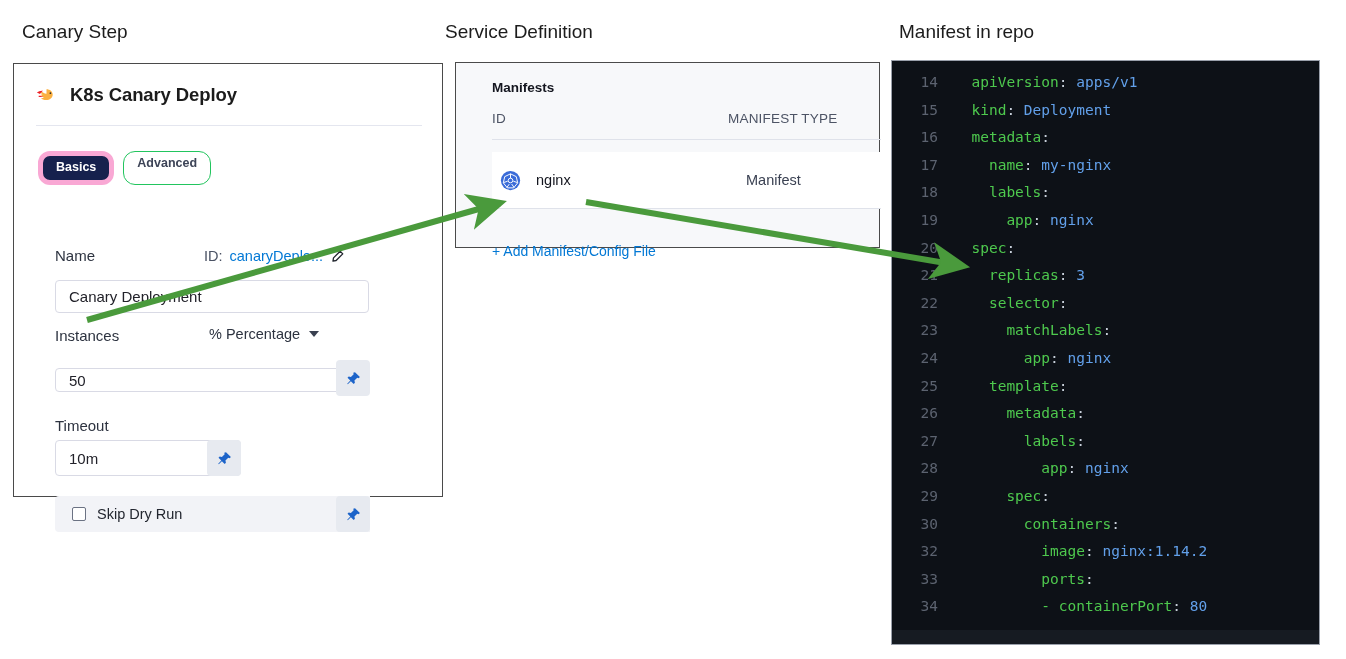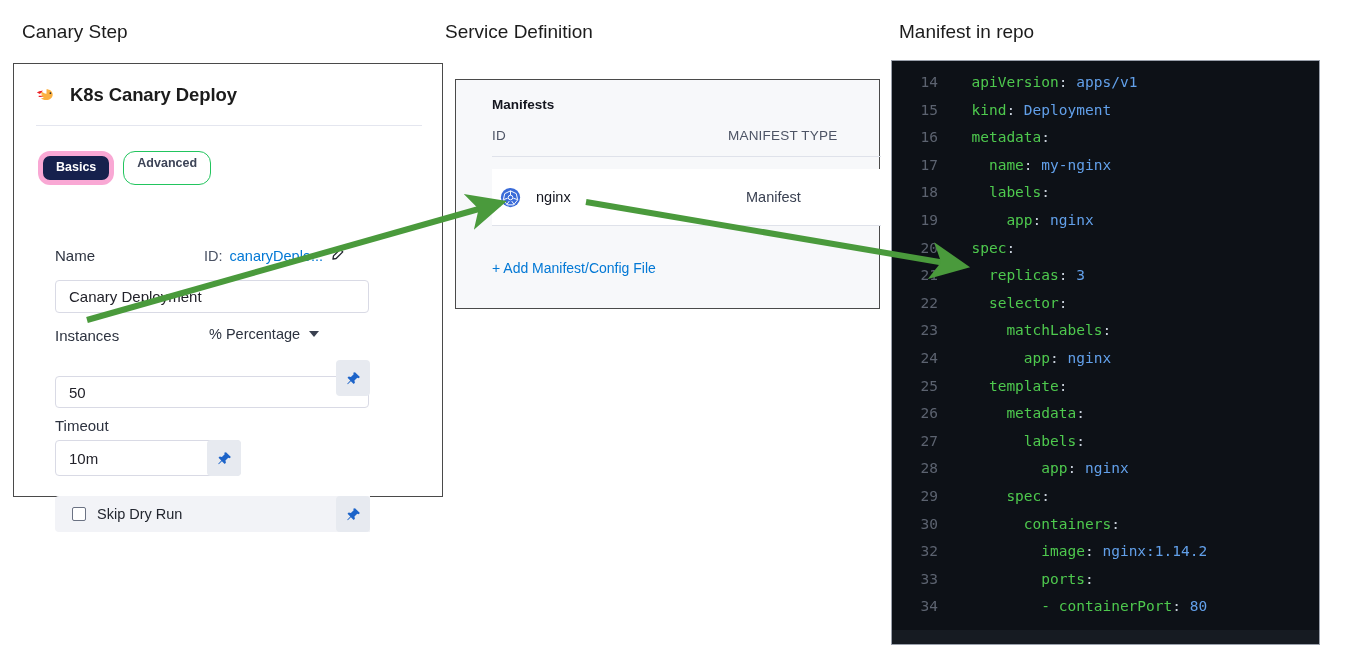--- a/index.html
+++ b/index.html
@@ -74,41 +74,41 @@
     font-size: 15px;
     color: #2d3340;
   }
   #lbl-name      { left: 41px; top: 183px; }
   #lbl-instances { left: 41px; top: 263px; }
   #lbl-timeout   { left: 41px; top: 353px; }
 
   #id-row {
     position: absolute;
     left: 190px; top: 184px;
-    display: flex; align-items: flex-start; gap: 7px;
+    display: flex; align-items: flex-end; gap: 7px;
     font-size: 14.5px;
   }
   #id-label { color: #4a5264; }
   #id-value { color: #0278d5; }
   .pencil-icon { width: 14px; height: 14px; display:block; }
 
   .text-input {
     position: absolute;
     background: #ffffff;
     border: 1px solid #d9dae5;
     border-radius: 4px;
     box-sizing: border-box;
     display: flex;
     align-items: center;
     font-size: 15px;
     color: #22222a;
     padding-left: 13px;
   }
   #in-name      { left: 41px; top: 216px;  width: 314px; height: 33px; }
-  #in-instances { left: 41px; top: 312px;  width: 314px; height: 32px; }
+  #in-instances { left: 41px; top: 304px;  width: 314px; height: 24px; }
   #in-timeout   { left: 41px; top: 376px;  width: 186px; height: 36px; }
 
   .pin-btn {
     position: absolute;
     background: #e7eaf0;
     border-radius: 4px;
     display: flex; align-items: center; justify-content: center;
   }
   #pin-instances { left: 322px; top: 296px; width: 34px; height: 36px; }
   #pin-timeout   { left: 193px; top: 376px; width: 34px; height: 36px; }
@@ -141,22 +141,22 @@
     border: 1.5px solid #6b7283;
     border-radius: 2px;
     background: #ffffff;
     box-sizing: border-box;
   }
   .checkbox-label { font-size: 14.5px; color: #22262f; }
 
   
   #service-card {
     position: absolute;
-    left: 455px; top: 79px;
-    width: 425px; height: 230px;
+    left: 455px; top: 62px;
+    width: 425px; height: 186px;
     background: #f7f8fa;
     border: 1.5px solid #4a4a4a;
     box-sizing: border-box;
     padding-left: 12px;
   }
   #service-inner {
     position: absolute;
     left: 18px; top: 0;
     right: 0; bottom: 0;
     background: #f7f8fa;

